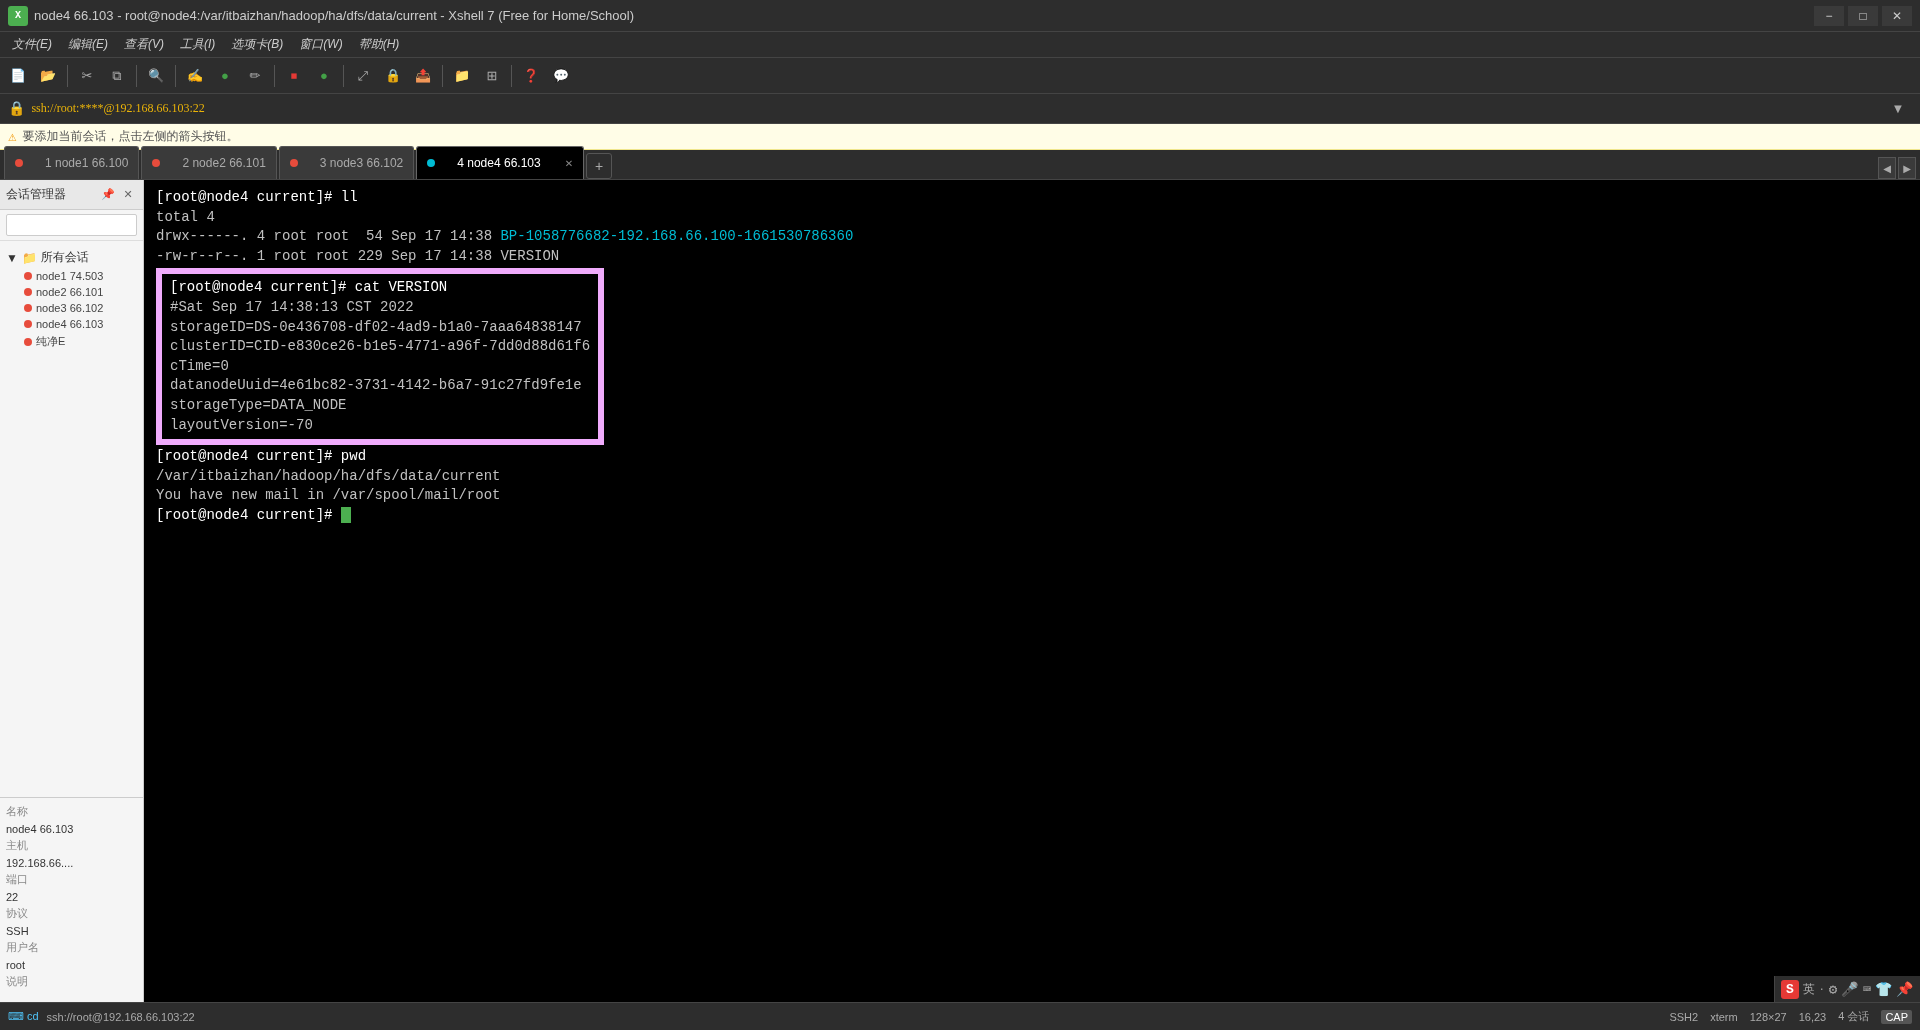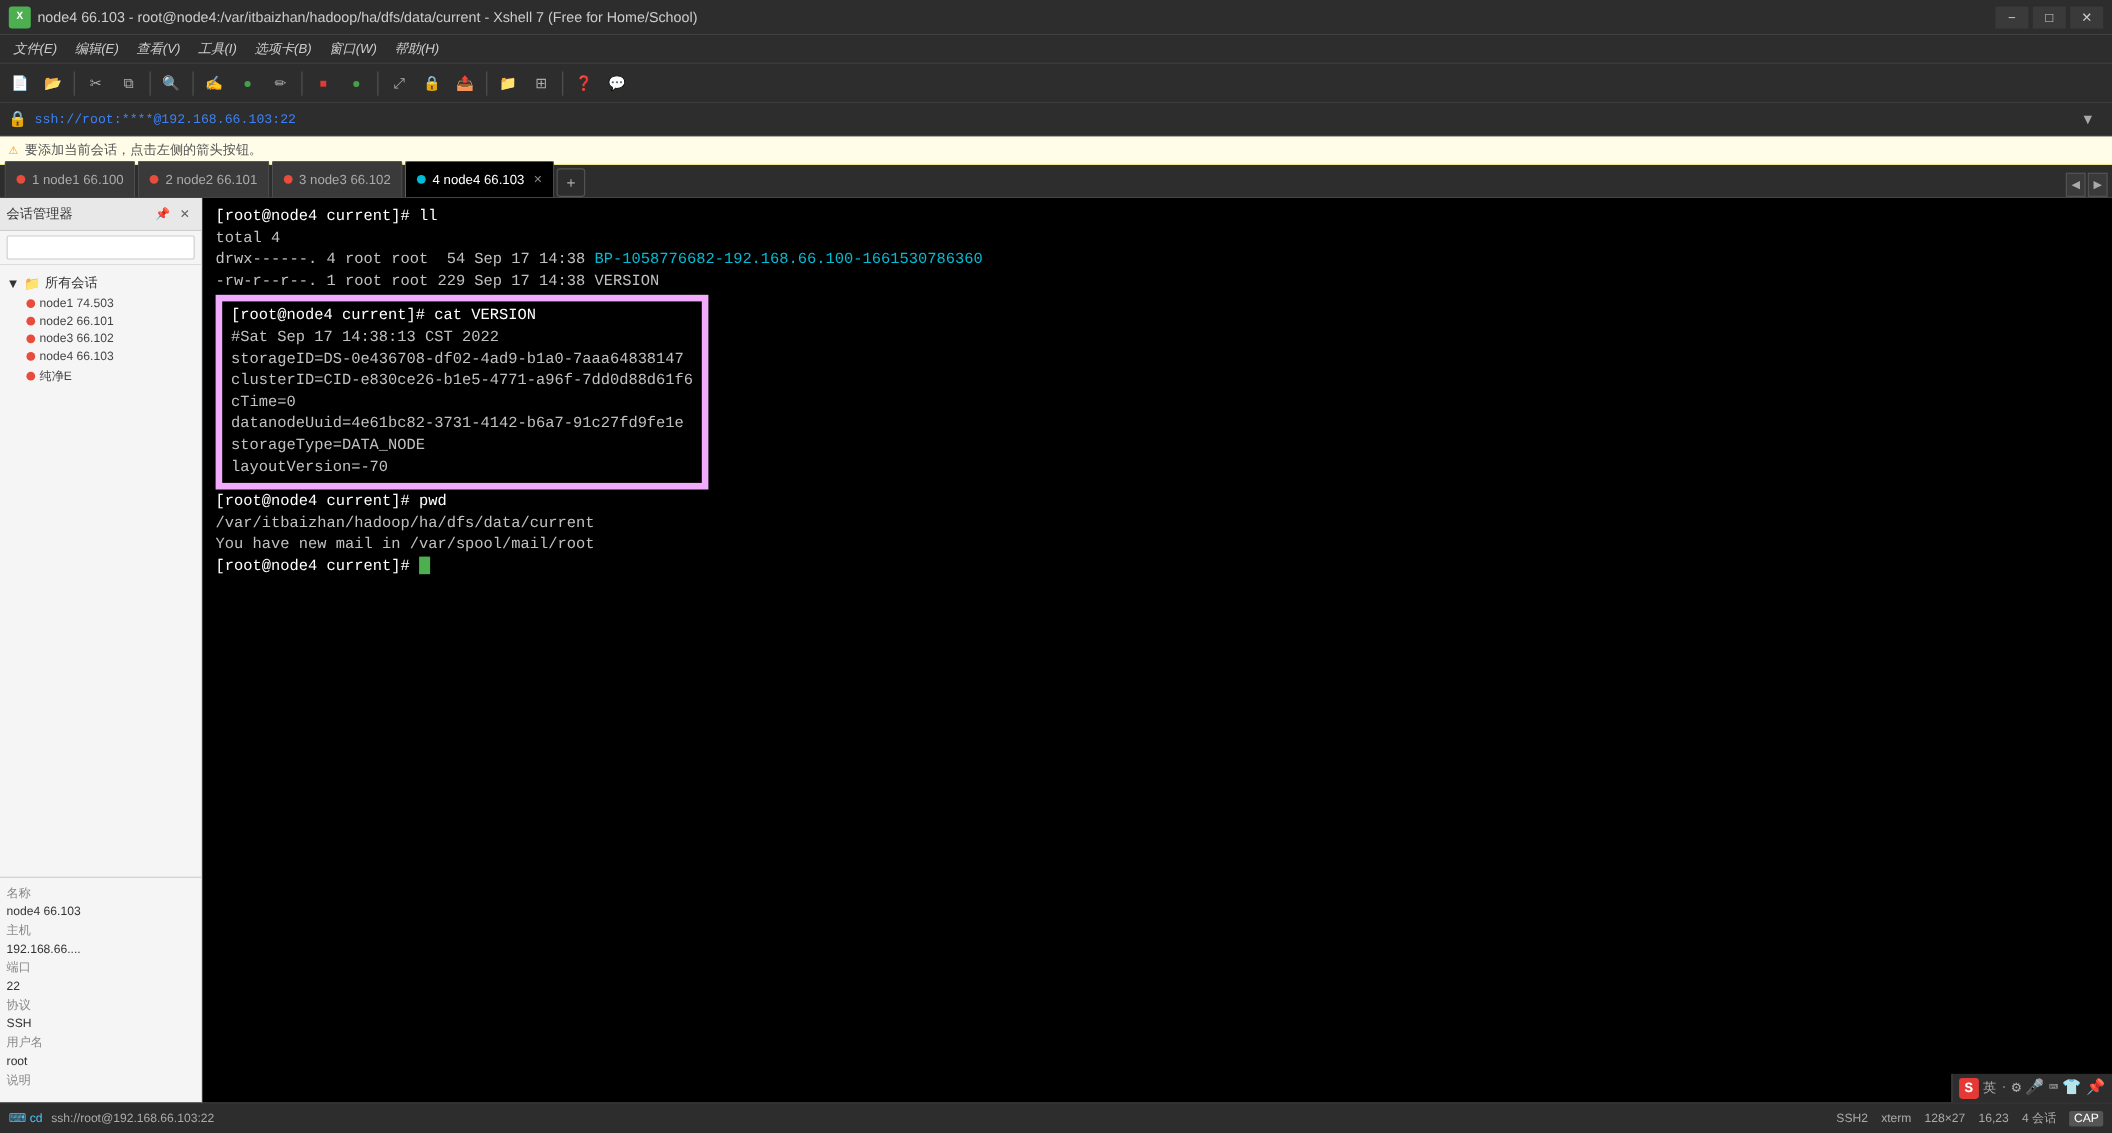--- a/index.html
+++ b/index.html
@@ -84,23 +84,23 @@
       background: #2d2d2d;
       height: 30px;
       display: flex;
       align-items: center;
       padding: 0 8px;
       border-bottom: 1px solid #444;
       gap: 6px;
     }
     #address-icon { font-size: 14px; }
     #address-text {
-      color: #3b82f6;
+      color: #eab308;
       font-size: 12px;
-      font-family: Liberation Mono, monospace;
+      font-family: Liberation Serif, serif;
     }
 
     
     #session-warning {
       background: #fffde7;
       height: 26px;
       display: flex;
       align-items: center;
       padding: 0 8px;
       gap: 6px;
@@ -115,21 +115,21 @@
 
     
     #main-layout {
       display: flex;
       height: calc(1030px - 32px - 26px - 36px - 30px - 26px - 30px - 28px);
       
     }
 
     
     #sidebar {
-      width: 184px;
+      width: 144px;
       background: #f5f5f5;
       border-right: 1px solid #ccc;
       display: flex;
       flex-direction: column;
       font-family: 'Microsoft YaHei', Arial, sans-serif;
     }
     #sidebar-header {
       height: 30px;
       background: #e8e8e8;
       display: flex;
@@ -203,21 +203,21 @@
       align-items: flex-end;
       padding: 0 4px;
       border-bottom: 1px solid #444;
       position: relative;
     }
     .tab {
       height: 26px;
       padding: 16px 10px;
       display: flex;
       align-items: center;
-      gap: 6px;
+      gap: 22px;
       font-size: 12px;
       font-family: 'Microsoft YaHei', Arial, sans-serif;
       cursor: pointer;
       border-radius: 3px 3px 0 0;
       border: 1px solid #555;
       border-bottom: none;
       position: relative;
       margin-right: 2px;
     }
     .tab.inactive {

